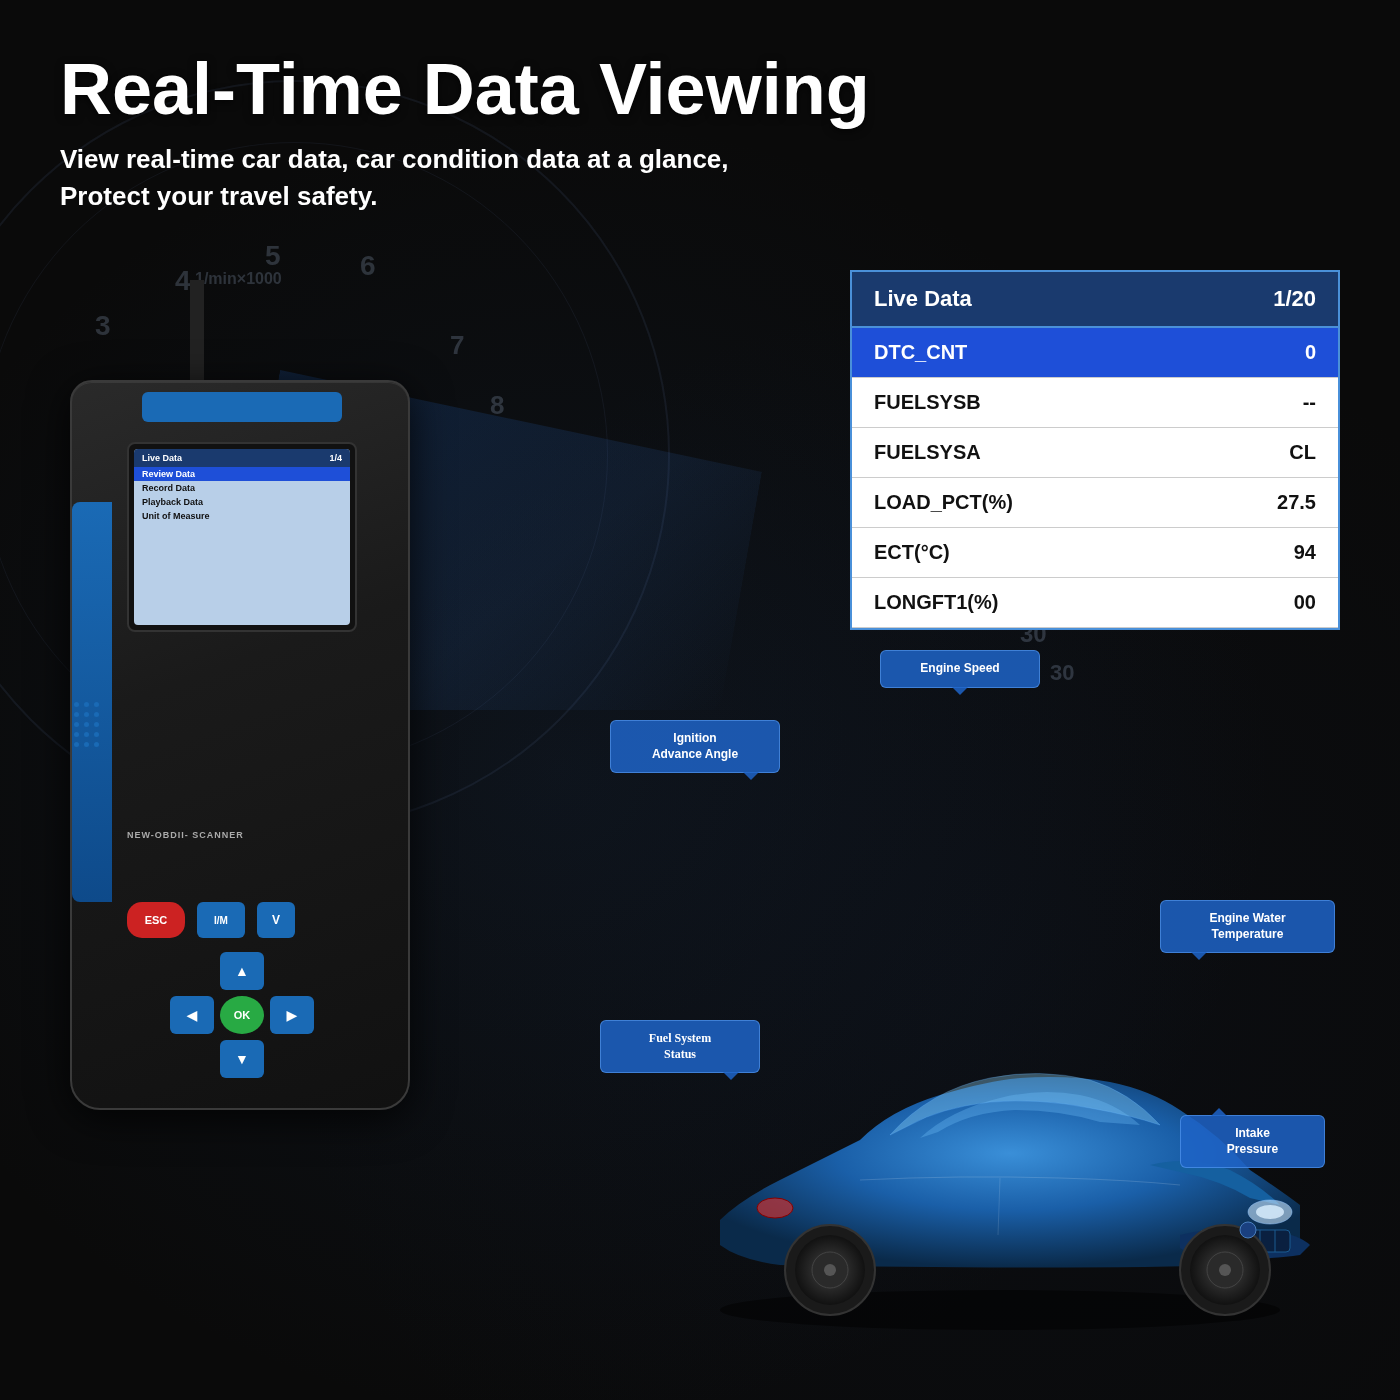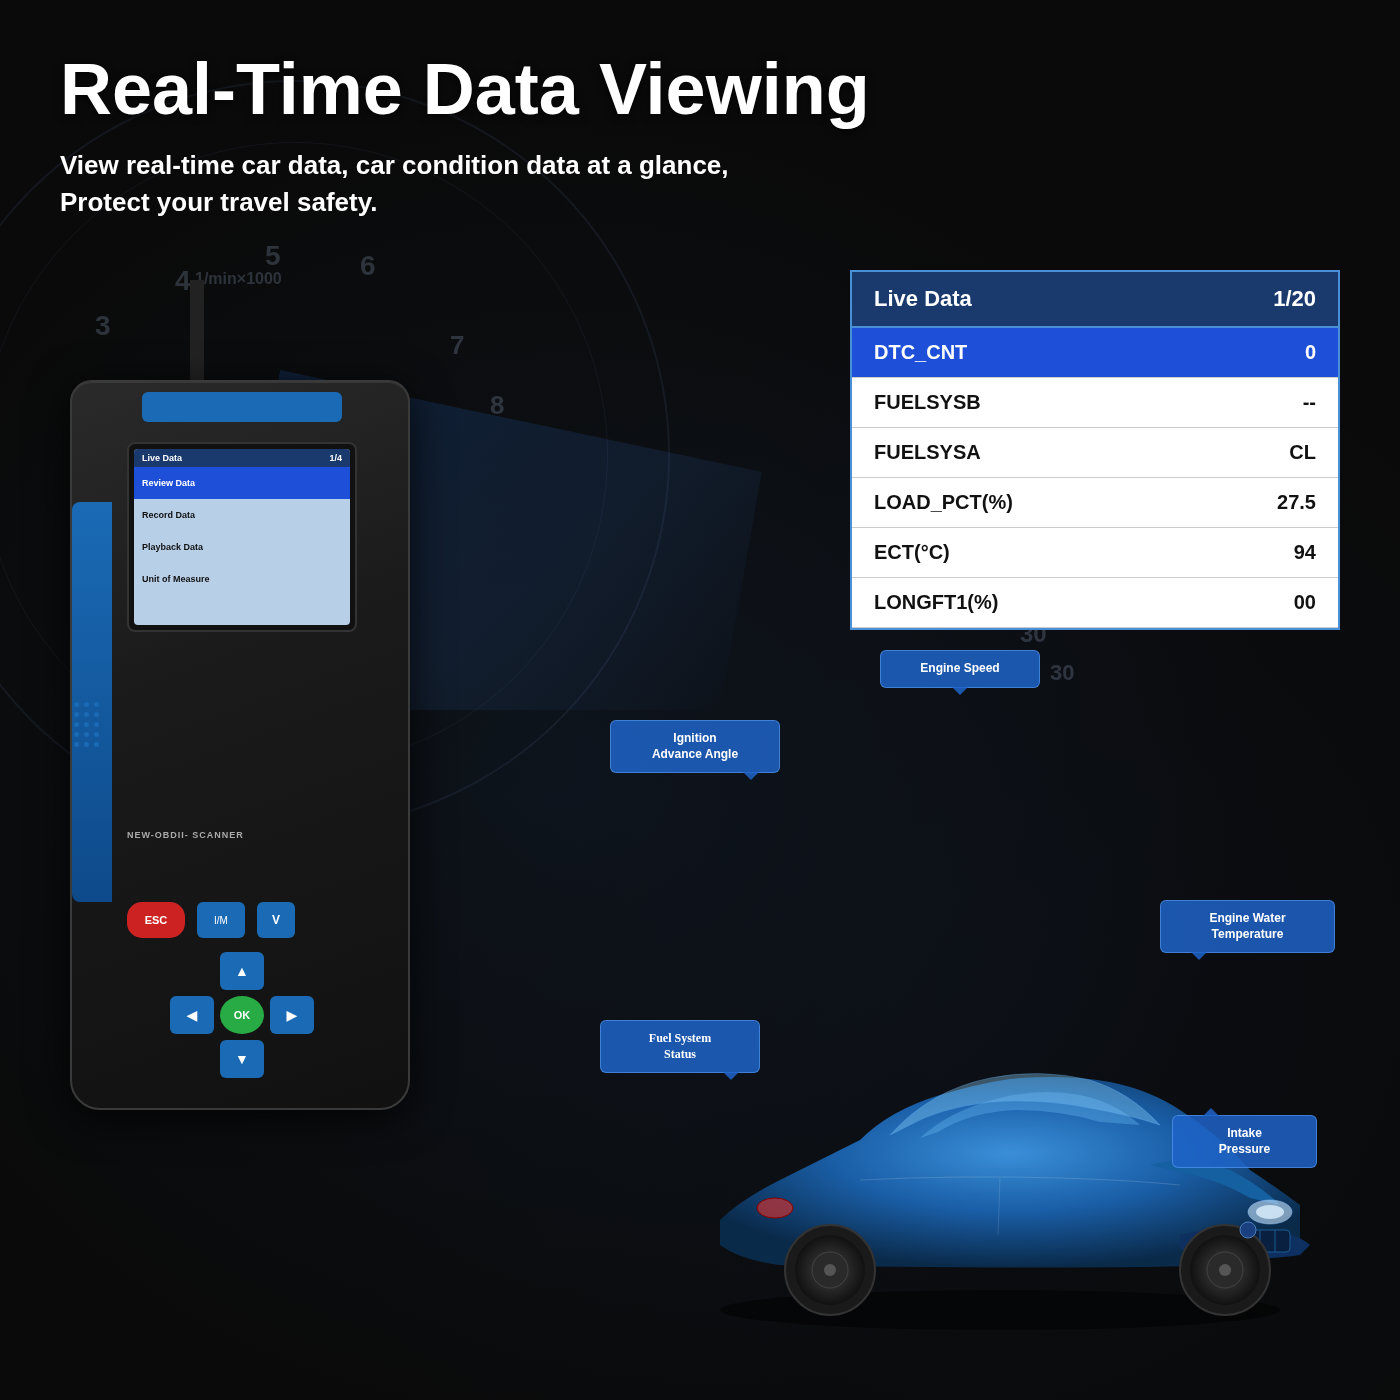--- a/index.html
+++ b/index.html
@@ -63,21 +63,21 @@
       z-index: 2;
       padding: 50px 60px 40px 60px;
     }
 
     
     .page-title {
       font-size: 72px;
       font-weight: 900;
       color: #ffffff;
       line-height: 1.1;
-      margin-bottom: 18px;
+      margin-bottom: 12px;
       text-shadow: 0 2px 8px rgba(0,0,0,0.7);
     }
 
     .page-subtitle {
       font-size: 26px;
       font-weight: 700;
       color: #ffffff;
       line-height: 1.4;
       margin-bottom: 0px;
     }
@@ -211,21 +211,21 @@
       background: #1a3a6e;
       color: #fff;
       display: flex;
       justify-content: space-between;
       padding: 4px 8px;
       font-size: 9px;
       font-weight: 700;
     }
 
     .scanner-menu-item {
-      padding: 11px 8px;
+      padding: 2px 8px;
       font-size: 9px;
       color: #111;
       font-weight: 600;
     }
     .scanner-menu-item.active {
       background: #1e4fd8;
       color: #fff;
     }
 
     
@@ -257,21 +257,21 @@
       background: #cc2222;
       border-radius: 15px;
       display: flex; align-items: center; justify-content: center;
       color: #fff; font-size: 11px; font-weight: 900;
     }
     .btn-im {
       width: 48px; height: 36px;
       background: #1a6ab5;
       border-radius: 6px;
       display: flex; align-items: center; justify-content: center;
-      color: #fff; font-size: 10px; font-weight: 400;
+      color: #fff; font-size: 10px; font-weight: 700;
     }
     .btn-v {
       width: 38px; height: 36px;
       background: #1a6ab5;
       border-radius: 6px;
       display: flex; align-items: center; justify-content: center;
       color: #fff; font-size: 12px; font-weight: 700;
     }
 
     .btn-dpad {
@@ -377,21 +377,21 @@
       width: 160px;
       font-family: Liberation Serif, serif;
     }
     .callout-fuel-system::after {
       bottom: -16px; right: 20px;
       border-top-color: rgba(30,100,200,0.85);
     }
 
     .callout-intake {
       top: 1115px;
-      right: 83px;
+      right: 75px;
       width: 145px;
     }
     .callout-intake::after {
       top: -16px; left: 30px;
       border-bottom-color: rgba(30,100,200,0.85);
     }
 
     
     .speedometer-text {
       position: absolute;

